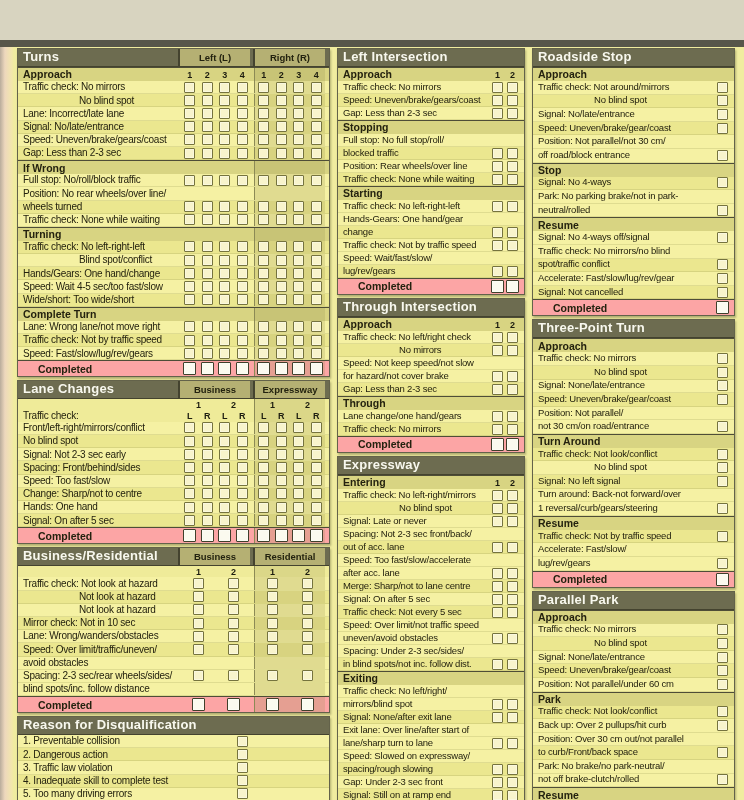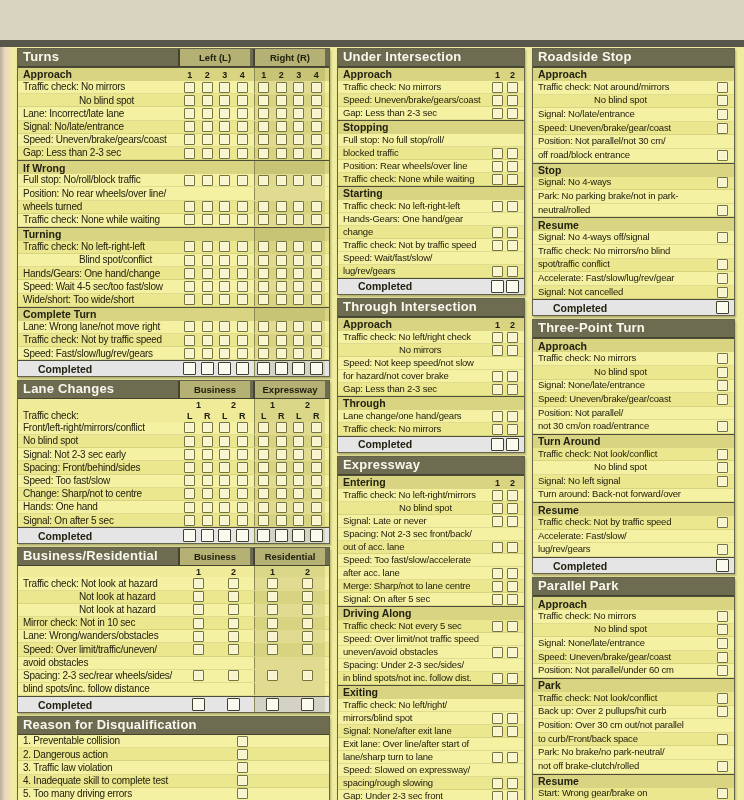--- a/index.html
+++ b/index.html
@@ -25,21 +25,21 @@
   .col-left .row{min-height:12.2px;}
   .col-right .row{min-height:12.6px;}
   .row.item{border-bottom:1px solid rgba(130,126,62,.18);}
   .row.item.alt{background:#ebe78f;}
   .lab{flex:1;white-space:nowrap;overflow:hidden;line-height:1.15;}
   .lab.ind{padding-left:56px;}
   .lab.bold{font-weight:bold;font-size:10.5px;}
   .row.h{background:#d8d482;border-top:1.8px solid #4e4d37;min-height:13px;}
   .row.h .lab{font-weight:bold;font-size:10.5px;letter-spacing:0;}
   .row.lr{min-height:11px;background:#efeb99;}
-  .row.completed{border-top:1.8px solid #4e4d37;background:#e5e5e5;min-height:15px;padding-left:20px;}
+  .row.completed{border-top:1.8px solid #4e4d37;background:#fca5a5;min-height:15px;padding-left:20px;}
   .row.completed .lab{font-weight:bold;font-size:10.5px;letter-spacing:0;}
 
   .boxes{display:flex;gap:3px;margin-right:4px;align-self:stretch;align-items:stretch;}
   .grp{display:flex;justify-content:space-around;align-items:center;}
   .grp.g1{background:rgba(138,134,72,.20);border-left:1px solid #8c8a55;}
   .box{width:9px;height:9px;background:#f8f4cc;border:1px solid #75733e;border-radius:1px;
        box-shadow:inset 0 0 0 1px rgba(255,255,255,.35);}
   .row.completed .box{width:11px;height:11px;background:#fbfaef;border:1.2px solid #403f2b;}
   .cell{flex:1;text-align:center;font-size:9px;font-weight:bold;color:#1d1d10;letter-spacing:0;}
   .spacer{flex:none;}
@@ -803,21 +803,21 @@
           <div class="row item">
             <div class="lab bold">Explanation:</div>
           </div>
           <div class="xline xfirst"></div>
           <div class="xline"></div>
         </div>
       </div>
       <div class="col col-mid">
         <div class="panel">
           <div class="phead">
-            <div class="ptitle">Under Intersection</div>
+            <div class="ptitle">Left Intersection</div>
           </div>
           <div class="row h">
             <div class="lab">Approach</div>
             <div class="boxes">
               <div class="grp" style="width: 30px;">
                 <span class="cell">1</span>
                 <span class="cell">2</span>
               </div>
             </div>
           </div>
@@ -1093,23 +1093,20 @@
             </div>
           </div>
           <div class="row item">
             <div class="lab">Signal: On after 5 sec</div>
             <div class="boxes">
               <div class="grp" style="width: 30px;">
                 <span class="box"></span>
                 <span class="box"></span>
               </div>
             </div>
-          </div>
-          <div class="row h">
-            <div class="lab">Driving Along</div>
           </div>
           <div class="row item alt">
             <div class="lab">Traffic check: Not every 5 sec</div>
             <div class="boxes">
               <div class="grp" style="width: 30px;">
                 <span class="box"></span>
                 <span class="box"></span>
               </div>
             </div>
           </div>
@@ -1411,20 +1408,28 @@
           <div class="row item alt">
             <div class="lab">Signal: No left signal</div>
             <div class="boxes">
               <div class="grp" style="width: 16px;">
                 <span class="box"></span>
               </div>
             </div>
           </div>
           <div class="row item">
             <div class="lab">Turn around:  Back-not forward/over</div>
+          </div>
+          <div class="row item">
+            <div class="lab">1 reversal/curb/gears/steering</div>
+            <div class="boxes">
+              <div class="grp" style="width: 16px;">
+                <span class="box"></span>
+              </div>
+            </div>
           </div>
           <div class="row h">
             <div class="lab">Resume</div>
           </div>
           <div class="row item alt">
             <div class="lab">Traffic check: Not by traffic speed</div>
             <div class="boxes">
               <div class="grp" style="width: 16px;">
                 <span class="box"></span>
               </div>

